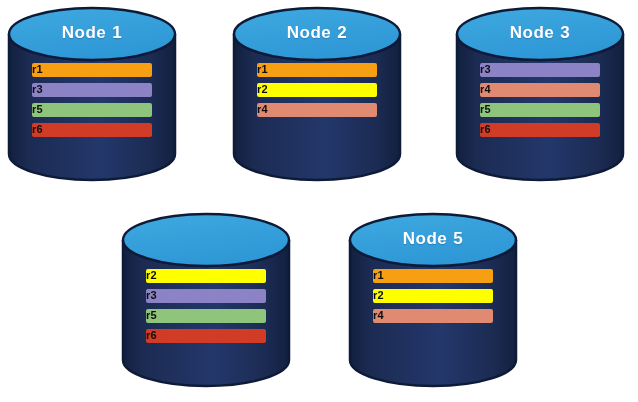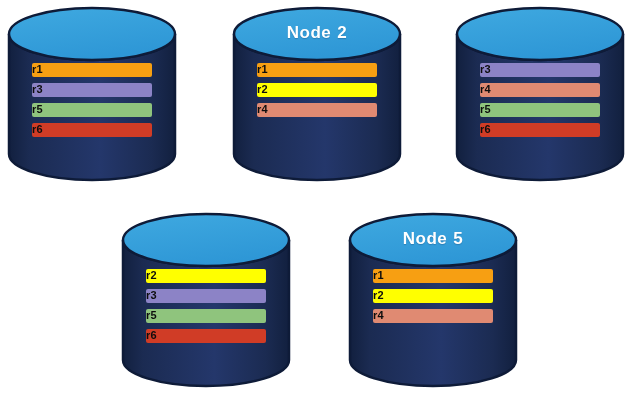--- a/index.html
+++ b/index.html
@@ -117,20 +117,21 @@
             <stop offset="100%" stop-color="#12203F"></stop>
           </linearGradient>
           <linearGradient id="topGrad0" x1="0" y1="0" x2="0.4" y2="1">
             <stop offset="0%" stop-color="#3FA9E0"></stop>
             <stop offset="100%" stop-color="#2E97D6"></stop>
           </linearGradient>
         </defs>
         <path d="M 5 28 L 5 148 A 83 26 0 0 0 171 148 L 171 28 A 83 26 0 0 1 5 28 Z" fill="url(#bodyGrad0)" stroke="#0E1B38" stroke-width="2.5"></path>
         <ellipse cx="88" cy="28" rx="83" ry="26" fill="url(#topGrad0)" stroke="#0E1B38" stroke-width="2.5"></ellipse>
       </svg>
+      <div class="node-title"><span>Node</span><span class="num">1</span></div>
       <div class="replicas">
         <div class="replica" style="background: rgb(247, 159, 18);">
           <span class="replica-label">r1</span>
         </div>
         <div class="replica" style="background: rgb(140, 131, 198);">
           <span class="replica-label">r3</span>
         </div>
         <div class="replica" style="background: rgb(143, 196, 125);">
           <span class="replica-label">r5</span>
         </div>
@@ -181,20 +182,21 @@
             <stop offset="100%" stop-color="#12203F"></stop>
           </linearGradient>
           <linearGradient id="topGrad2" x1="0" y1="0" x2="0.4" y2="1">
             <stop offset="0%" stop-color="#3FA9E0"></stop>
             <stop offset="100%" stop-color="#2E97D6"></stop>
           </linearGradient>
         </defs>
         <path d="M 5 28 L 5 148 A 83 26 0 0 0 171 148 L 171 28 A 83 26 0 0 1 5 28 Z" fill="url(#bodyGrad2)" stroke="#0E1B38" stroke-width="2.5"></path>
         <ellipse cx="88" cy="28" rx="83" ry="26" fill="url(#topGrad2)" stroke="#0E1B38" stroke-width="2.5"></ellipse>
       </svg>
+      <div class="node-title"><span>Node</span><span class="num">3</span></div>
       <div class="replicas">
         <div class="replica" style="background: rgb(140, 131, 198);">
           <span class="replica-label">r3</span>
         </div>
         <div class="replica" style="background: rgb(224, 138, 114);">
           <span class="replica-label">r4</span>
         </div>
         <div class="replica" style="background: rgb(143, 196, 125);">
           <span class="replica-label">r5</span>
         </div>

